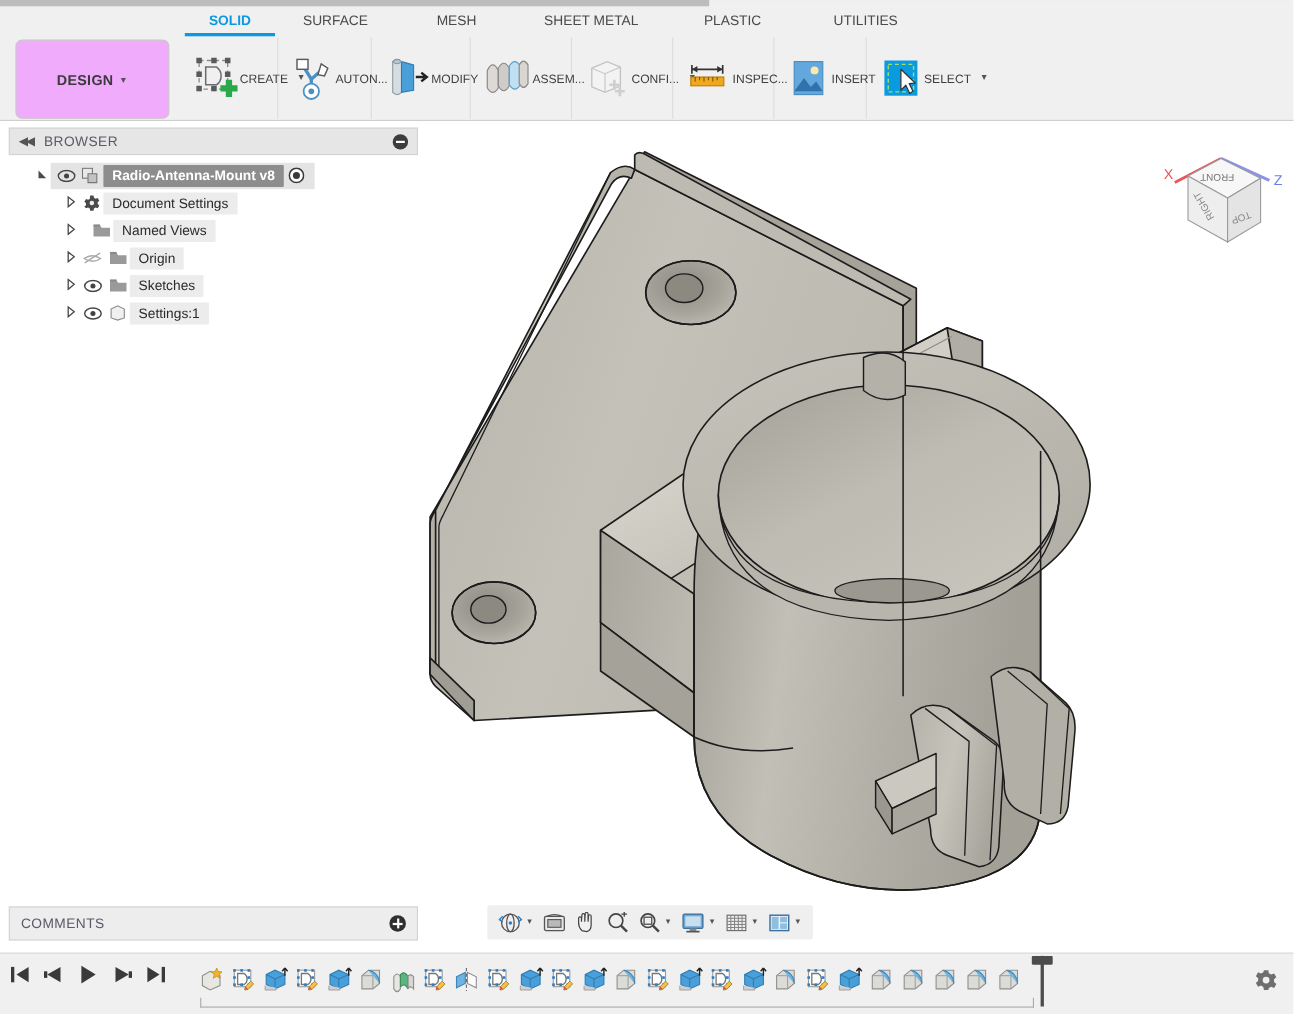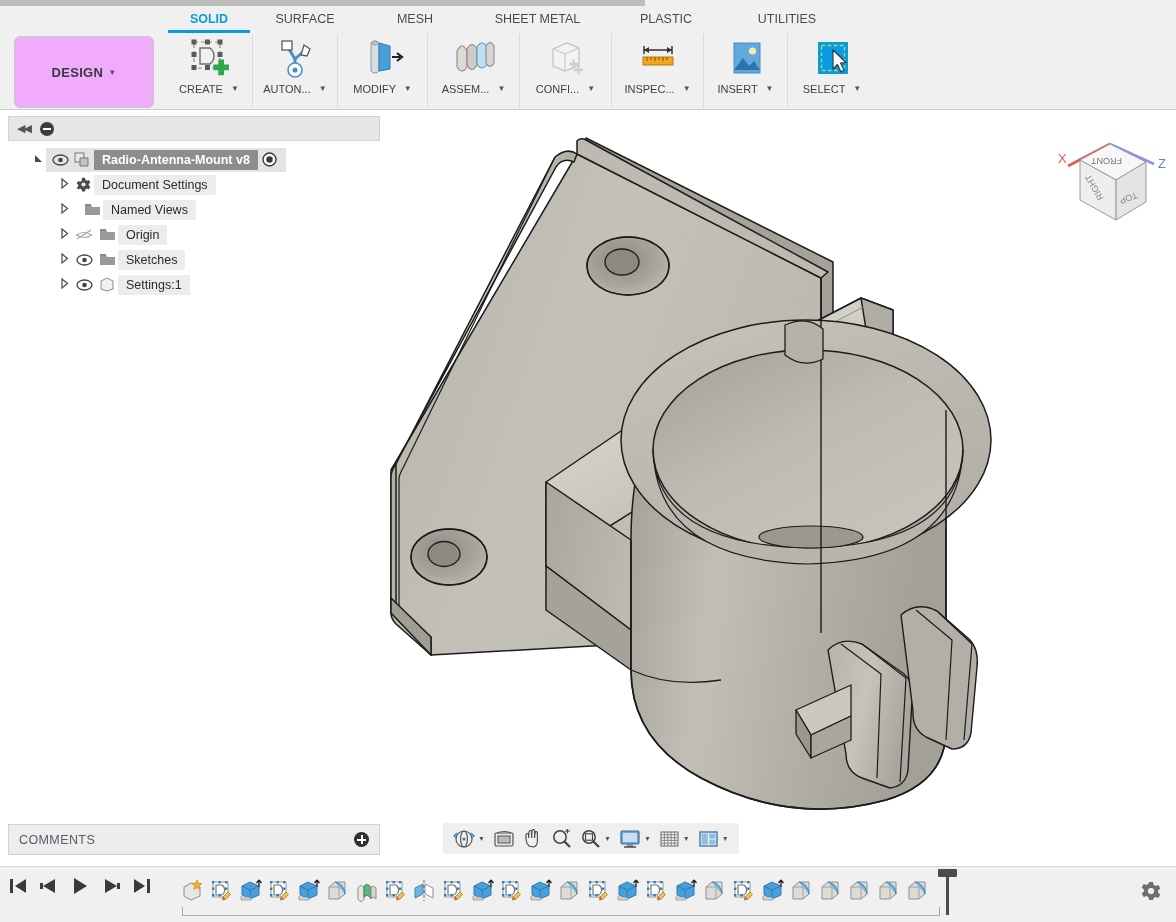--- a/index.html
+++ b/index.html
@@ -24,21 +24,21 @@
   .design-label { font-size:13px; font-weight:bold; color:#3a3a3a; letter-spacing:.3px; }
   .caret { display:inline-block; margin-left:5px; font-size:8px; color:#555; vertical-align:2px; }
 
   .tabrow { position:absolute; left:168px; top:2px; height:26px; display:flex; align-items:flex-start; }
   .tab { font-size:12.5px; color:#4a4a4a; padding:4px 0 5px; margin-right:0; text-align:center; cursor:default; }
   .tab.active { color:#0a9ae0; font-weight:bold; }
   .tab .ul { display:block; height:3px; background:transparent; margin-top:4px; }
   .tab.active .ul { background:#0a9ae0; }
 
   .panelrow { position:absolute; left:166px; top:28px; height:74px; display:flex; align-items:flex-start; }
-  .panel { position:relative; height:74px; display:flex; flex-direction:column;
+  .panel { position:relative; height:74px; display:flex; flex-direction:row;
            align-items:center; justify-content:flex-start; padding:0 8px;
            border-right:1px solid #dcdcdc; }
   .panel:last-child { border-right:none; }
   .panel .pico { height:48px; display:flex; align-items:center; justify-content:center; }
   .panel .plabel { font-size:11px; color:#3f3f3f; white-space:nowrap; margin-top:1px; }
 
   
   .browser-wrap { position:absolute; left:8px; top:116px; width:372px; }
   .browser-head { height:25px; background:#e6e6e6; border:1px solid #d2d2d2;
                   display:flex; align-items:center; padding:0 8px; }
@@ -395,20 +395,21 @@
         <text x="74" y="30" font-family="Liberation Sans" font-size="9" fill="#777" transform="rotate(180 74 30)">FRONT</text>
         <text x="56" y="70" font-family="Liberation Sans" font-size="9" fill="#888" transform="rotate(-120 56 70)">RIGHT</text>
         <text x="88" y="64" font-family="Liberation Sans" font-size="9" fill="#888" transform="rotate(160 88 64)">TOP</text>
       </svg>
     </div>
   </div>
 
   <div class="browser-wrap">
     <div class="browser-head">
       <span class="collapse">◀◀</span>
+      <span class="btitle">BROWSER</span>
       <span class="minus"></span>
     </div>
 
     <div class="tree">
 
       <div class="trow root" style="padding-left:22px">
         <span class="arrow">
           <svg width="11" height="11" viewBox="0 0 11 11">
               <path d="M2 2 L9 9 L2 9 Z" fill="#4a4a4a"></path>
             </svg>

